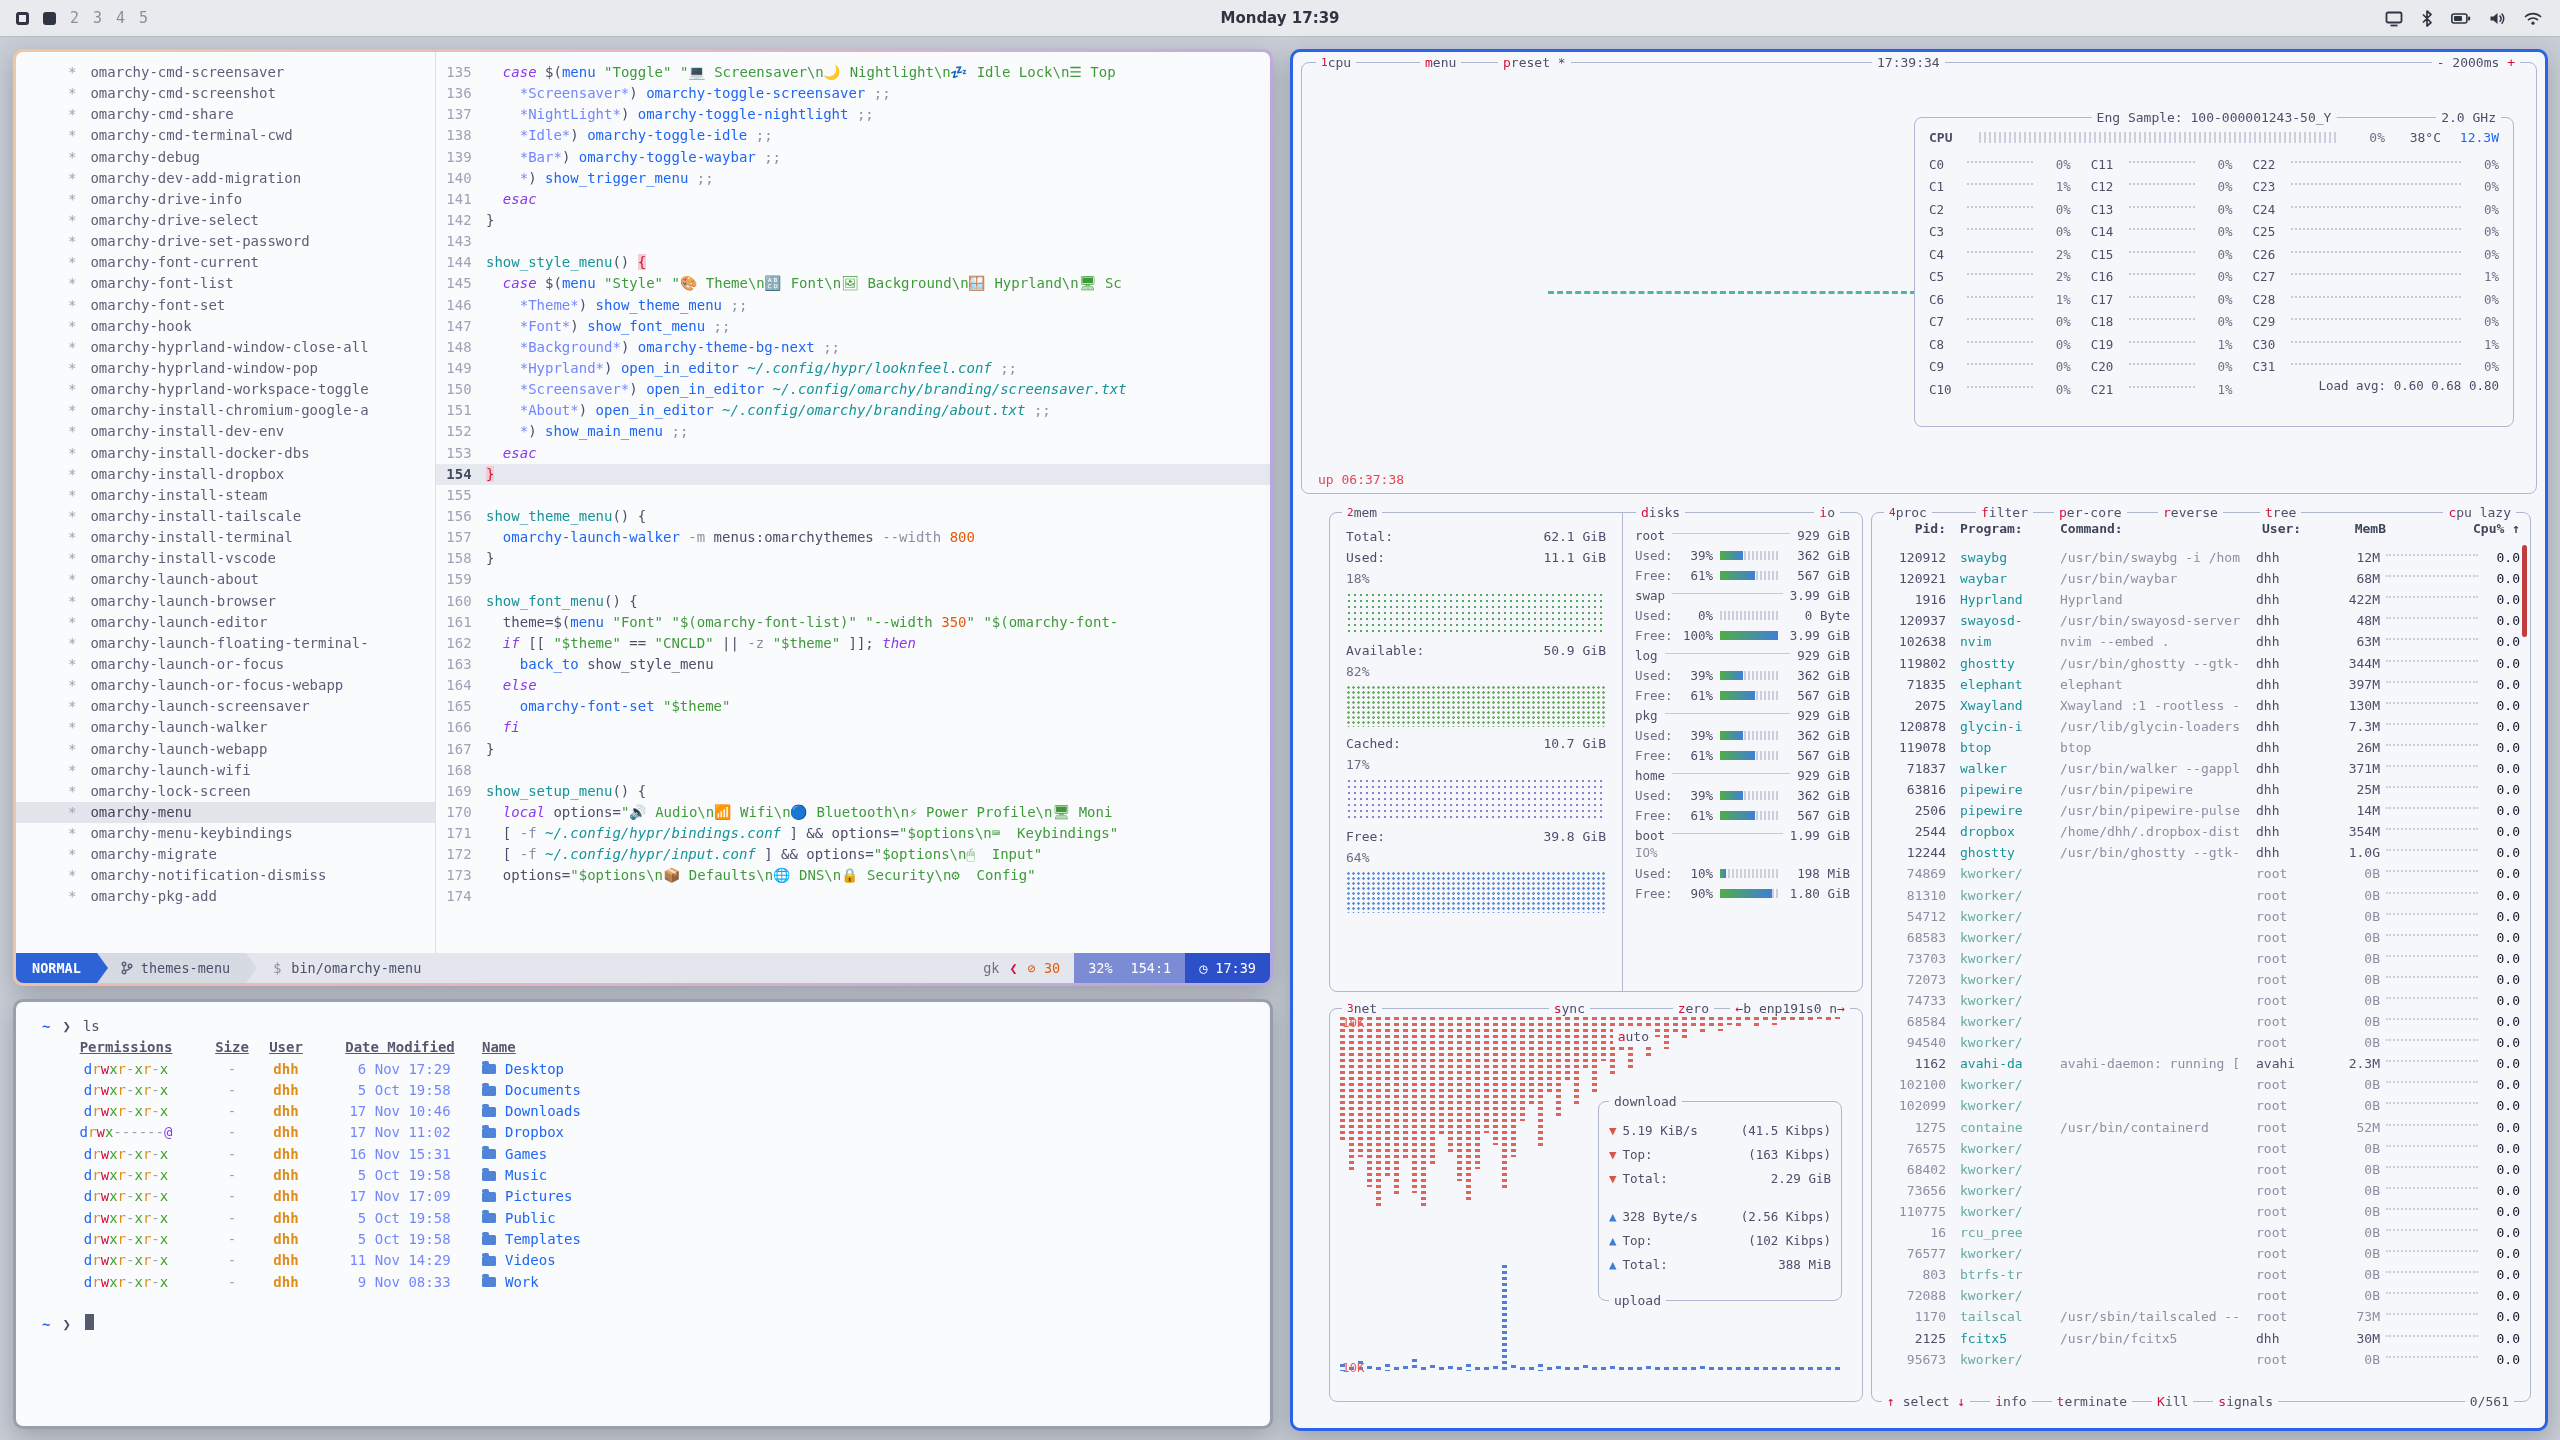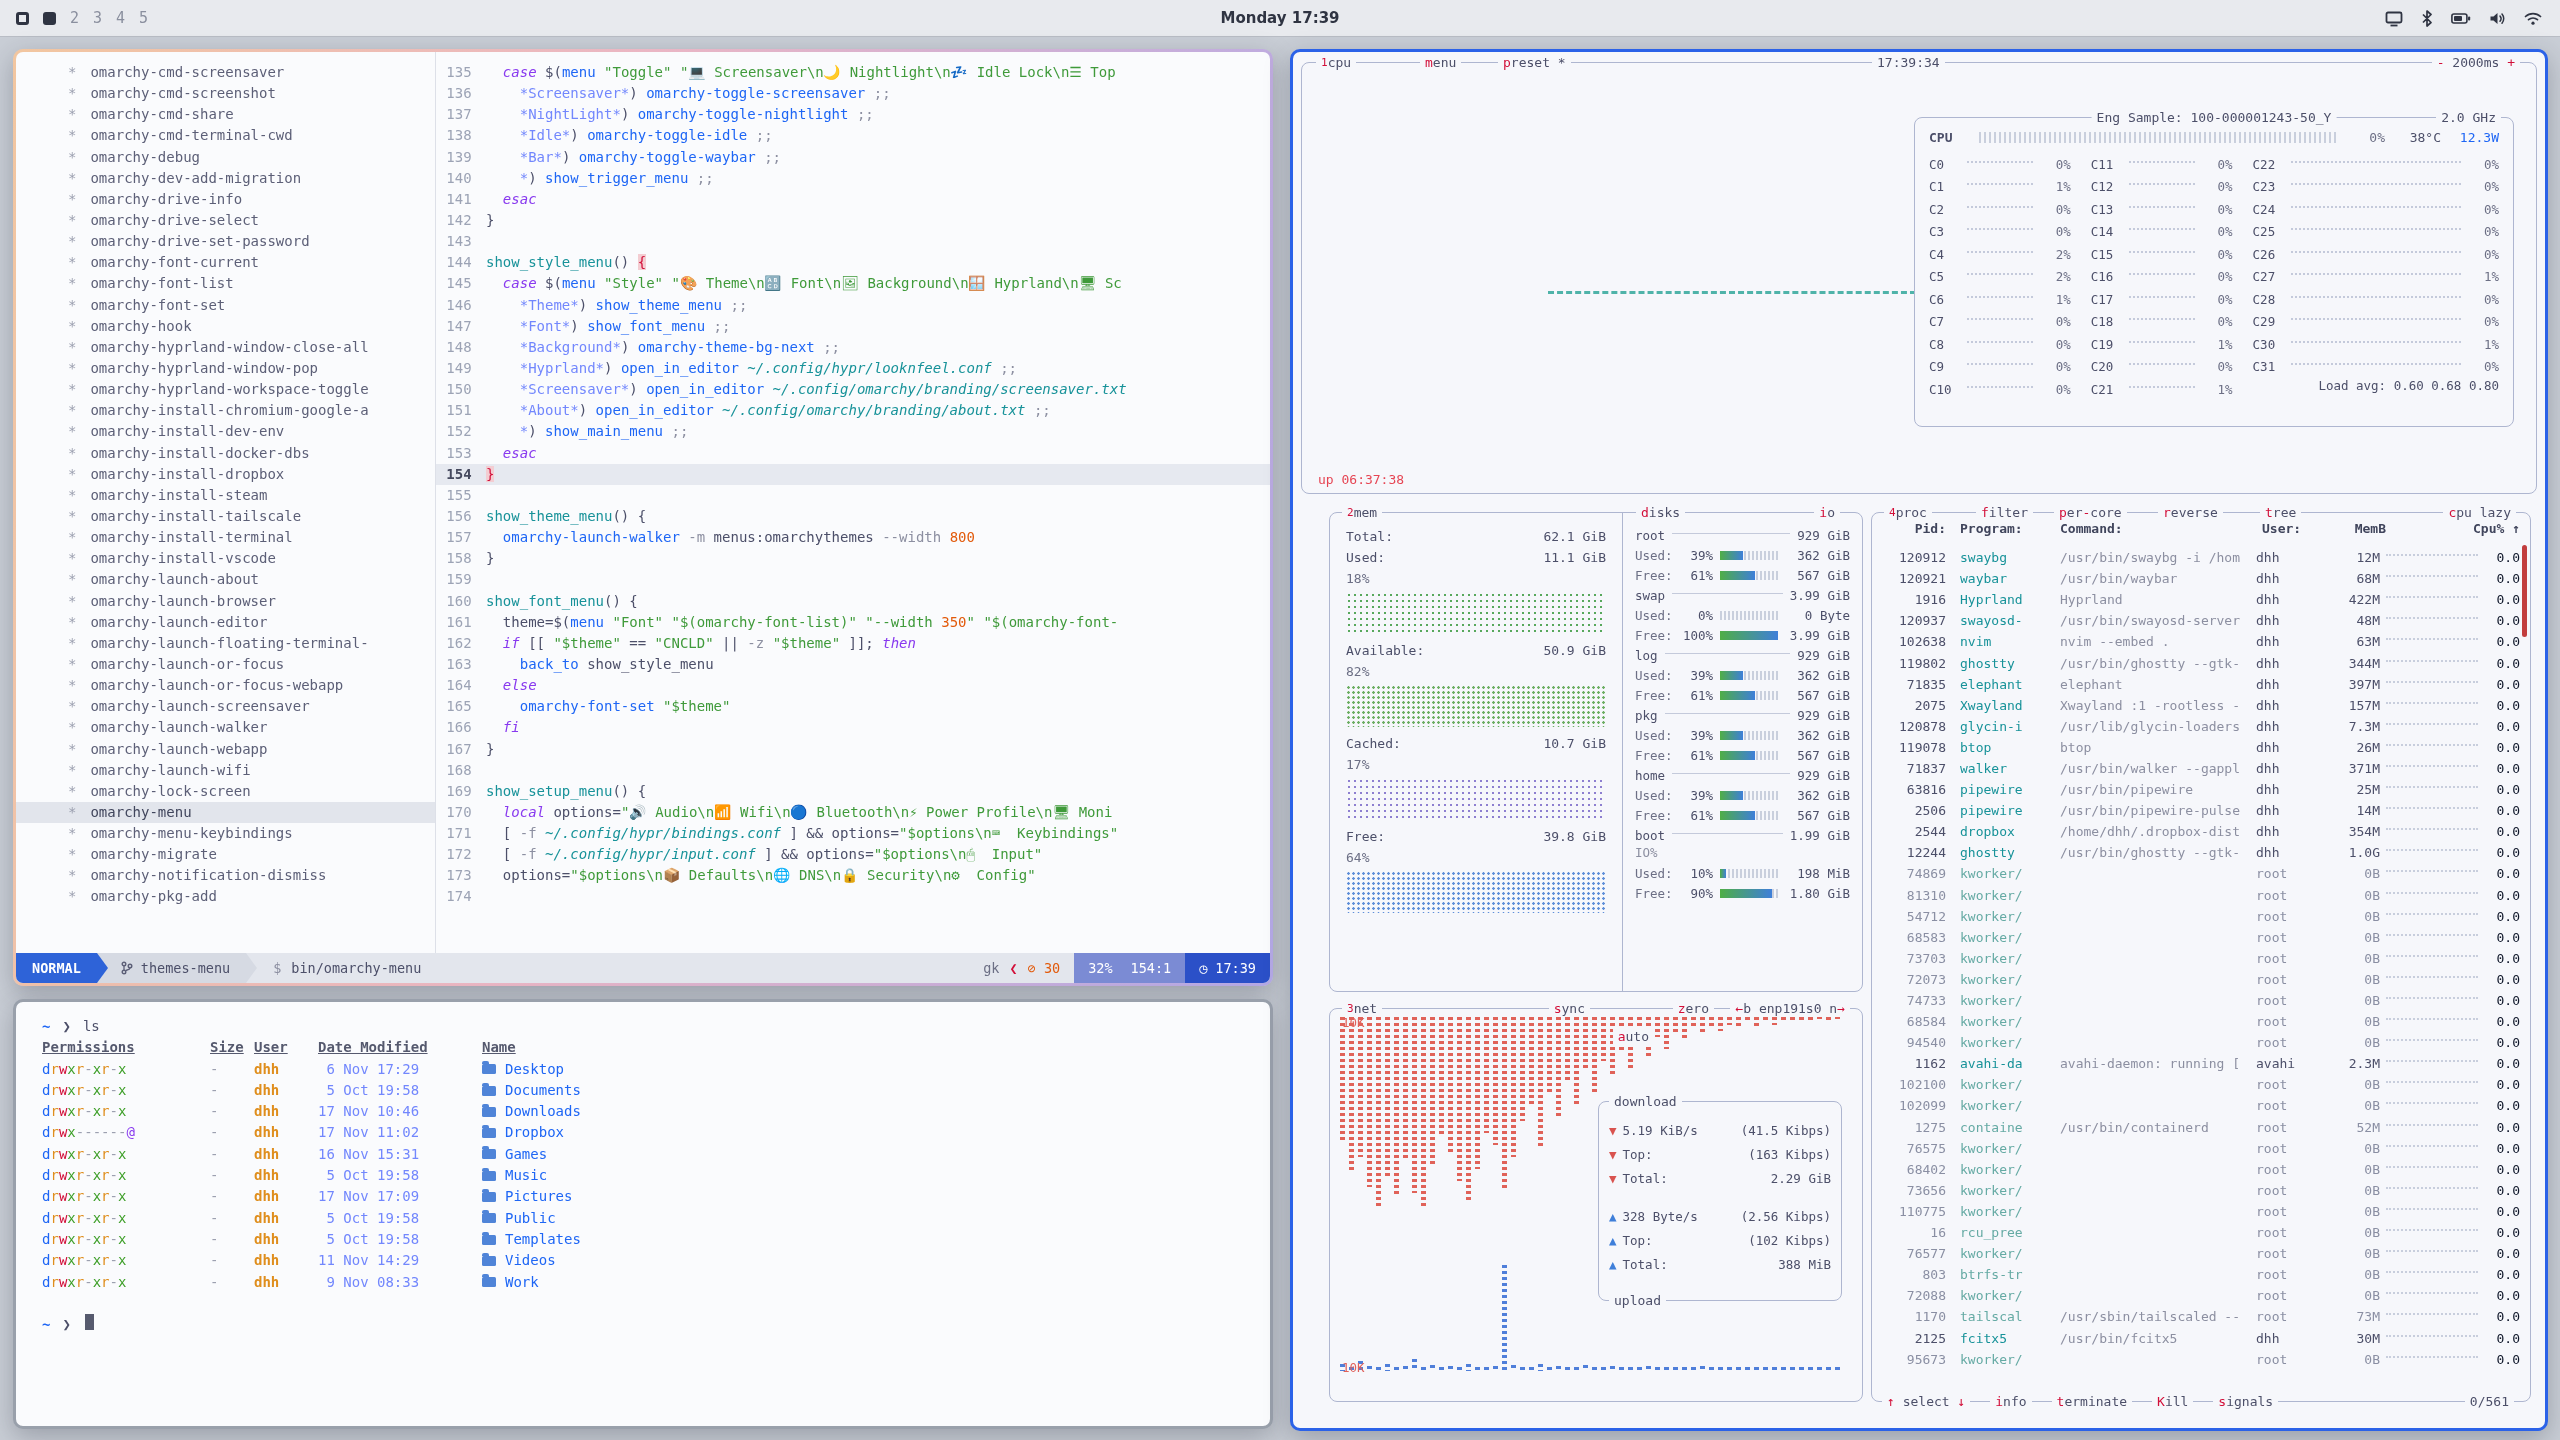--- a/index.html
+++ b/index.html
@@ -57,21 +57,21 @@
   .sl-time-chip{background:#2b50c8;color:#fff;height:30px;line-height:30px;padding:0 14px;display:flex;gap:8px;}
   
   .term-body{padding:14px 26px;font-size:14px;line-height:21.3px;}
   .t-prompt{display:flex;gap:12px;white-space:pre;}
   .t-tilde{color:#1e66f5;font-weight:bold;}
   .t-arrow{color:#4c4f69;}
   .t-cmd{color:#4c4f69;}
   .ls-head{display:flex;white-space:pre;}
   .th{text-decoration:underline;color:#55596e;font-weight:bold;}
   .ls-row{display:flex;white-space:pre;}
-  .lc{display:inline-block;}
+  .lc{display:inline-block;text-align:center;}
   .c0{width:168px;}
   .c1{width:44px;color:#9ca0b0;}
   .c2{width:64px;}
   .usr{color:#df8e1d;font-weight:bold;}
   .c3{width:164px;color:#7287fd;}
   .c4{display:flex;align-items:center;color:#1e66f5;}
   .fold{width:14px;height:10px;background:#4f84d8;border-radius:1.5px;position:relative;margin-right:9px;display:inline-block;}
   .fold::before{content:"";position:absolute;top:-3px;left:0;width:7px;height:3px;background:#4f84d8;border-radius:2px 2px 0 0;}
   .curblock{display:inline-block;width:9px;height:16px;background:#565a6e;vertical-align:middle;margin-left:2px;}
   
@@ -875,21 +875,21 @@
           <span class="ph5">Cpu% ↑</span>
         </div>
       <div class="prows" id="proc-rows">
           <div class="prow"><span class="ppid">120912</span><span class="pprog">swaybg</span><span class="pcmd">/usr/bin/swaybg -i /hom</span><span class="puser">dhh</span><span class="pmem">12M</span><span class="plead"></span><span class="pcpu">0.0</span></div>
           <div class="prow"><span class="ppid">120921</span><span class="pprog">waybar</span><span class="pcmd">/usr/bin/waybar</span><span class="puser">dhh</span><span class="pmem">68M</span><span class="plead"></span><span class="pcpu">0.0</span></div>
           <div class="prow"><span class="ppid">1916</span><span class="pprog">Hyprland</span><span class="pcmd">Hyprland</span><span class="puser">dhh</span><span class="pmem">422M</span><span class="plead"></span><span class="pcpu">0.0</span></div>
           <div class="prow"><span class="ppid">120937</span><span class="pprog">swayosd-</span><span class="pcmd">/usr/bin/swayosd-server</span><span class="puser">dhh</span><span class="pmem">48M</span><span class="plead"></span><span class="pcpu">0.0</span></div>
           <div class="prow"><span class="ppid">102638</span><span class="pprog">nvim</span><span class="pcmd">nvim --embed .</span><span class="puser">dhh</span><span class="pmem">63M</span><span class="plead"></span><span class="pcpu">0.0</span></div>
           <div class="prow"><span class="ppid">119802</span><span class="pprog">ghostty</span><span class="pcmd">/usr/bin/ghostty --gtk-</span><span class="puser">dhh</span><span class="pmem">344M</span><span class="plead"></span><span class="pcpu">0.0</span></div>
           <div class="prow"><span class="ppid">71835</span><span class="pprog">elephant</span><span class="pcmd">elephant</span><span class="puser">dhh</span><span class="pmem">397M</span><span class="plead"></span><span class="pcpu">0.0</span></div>
-          <div class="prow"><span class="ppid">2075</span><span class="pprog">Xwayland</span><span class="pcmd">Xwayland :1 -rootless -</span><span class="puser">dhh</span><span class="pmem">157M</span><span class="plead"></span><span class="pcpu">0.0</span></div>
+          <div class="prow"><span class="ppid">2075</span><span class="pprog">Xwayland</span><span class="pcmd">Xwayland :1 -rootless -</span><span class="puser">dhh</span><span class="pmem">130M</span><span class="plead"></span><span class="pcpu">0.0</span></div>
           <div class="prow"><span class="ppid">120878</span><span class="pprog">glycin-i</span><span class="pcmd">/usr/lib/glycin-loaders</span><span class="puser">dhh</span><span class="pmem">7.3M</span><span class="plead"></span><span class="pcpu">0.0</span></div>
           <div class="prow"><span class="ppid">119078</span><span class="pprog">btop</span><span class="pcmd">btop</span><span class="puser">dhh</span><span class="pmem">26M</span><span class="plead"></span><span class="pcpu">0.0</span></div>
           <div class="prow"><span class="ppid">71837</span><span class="pprog">walker</span><span class="pcmd">/usr/bin/walker --gappl</span><span class="puser">dhh</span><span class="pmem">371M</span><span class="plead"></span><span class="pcpu">0.0</span></div>
           <div class="prow"><span class="ppid">63816</span><span class="pprog">pipewire</span><span class="pcmd">/usr/bin/pipewire</span><span class="puser">dhh</span><span class="pmem">25M</span><span class="plead"></span><span class="pcpu">0.0</span></div>
           <div class="prow"><span class="ppid">2506</span><span class="pprog">pipewire</span><span class="pcmd">/usr/bin/pipewire-pulse</span><span class="puser">dhh</span><span class="pmem">14M</span><span class="plead"></span><span class="pcpu">0.0</span></div>
           <div class="prow"><span class="ppid">2544</span><span class="pprog">dropbox</span><span class="pcmd">/home/dhh/.dropbox-dist</span><span class="puser">dhh</span><span class="pmem">354M</span><span class="plead"></span><span class="pcpu">0.0</span></div>
           <div class="prow"><span class="ppid">12244</span><span class="pprog">ghostty</span><span class="pcmd">/usr/bin/ghostty --gtk-</span><span class="puser">dhh</span><span class="pmem">1.0G</span><span class="plead"></span><span class="pcpu">0.0</span></div>
           <div class="prow dim"><span class="ppid">74869</span><span class="pprog">kworker/</span><span class="pcmd"></span><span class="puser">root</span><span class="pmem">0B</span><span class="plead"></span><span class="pcpu">0.0</span></div>
           <div class="prow dim"><span class="ppid">81310</span><span class="pprog">kworker/</span><span class="pcmd"></span><span class="puser">root</span><span class="pmem">0B</span><span class="plead"></span><span class="pcpu">0.0</span></div>
           <div class="prow dim"><span class="ppid">54712</span><span class="pprog">kworker/</span><span class="pcmd"></span><span class="puser">root</span><span class="pmem">0B</span><span class="plead"></span><span class="pcpu">0.0</span></div>

